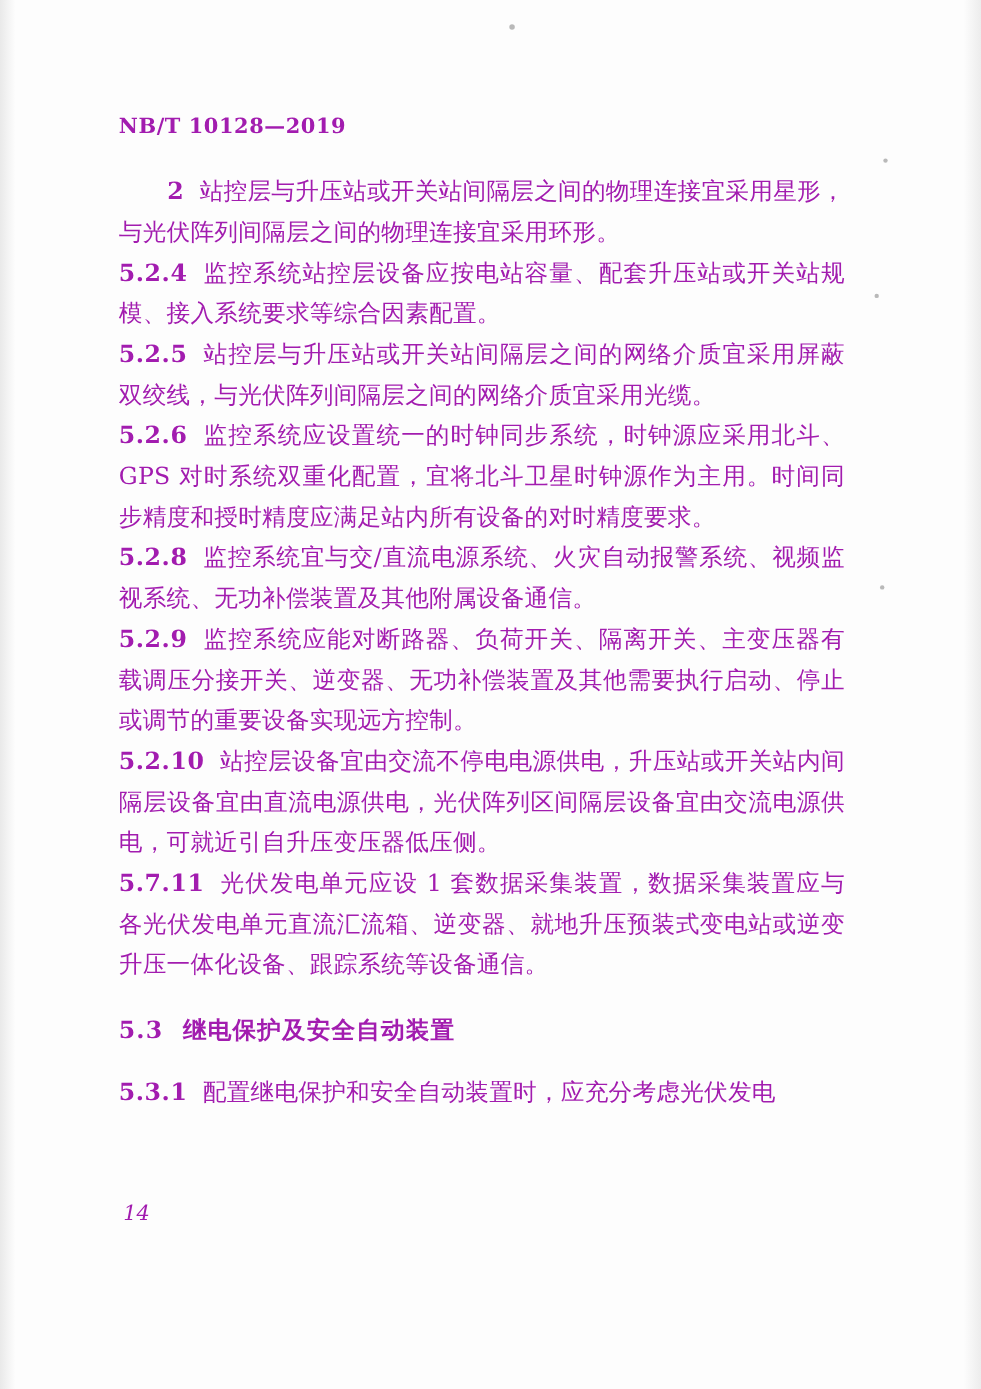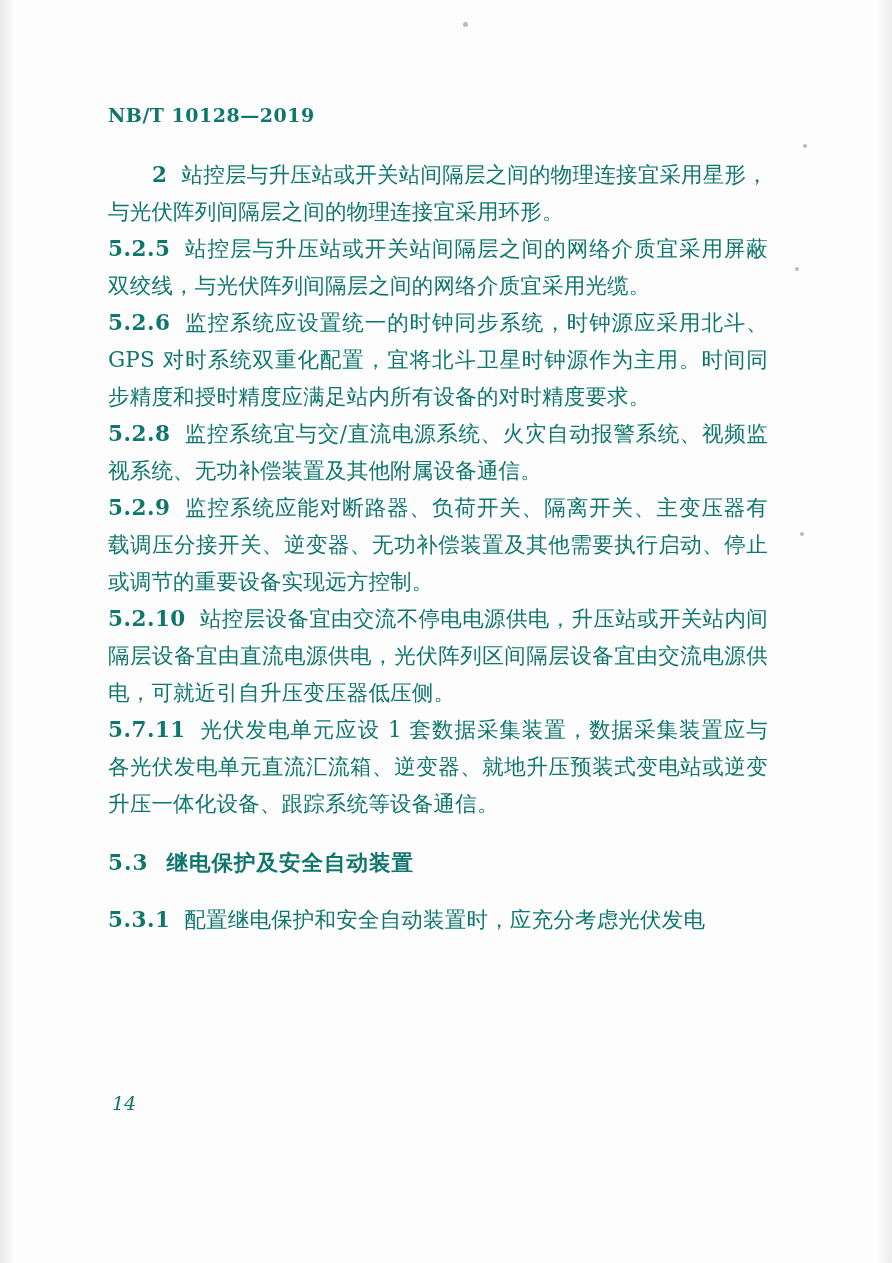--- a/index.html
+++ b/index.html
@@ -7,21 +7,21 @@
     padding: 0;
     background: #ffffff;
   }
   .page {
     position: relative;
     width: 892px;
     height: 1263px;
     background: #fdfdfd;
     overflow: hidden;
     font-family: "DejaVu Serif", "Liberation Serif", serif;
-    color: #0f766e;
+    color: #a21caf;
   }
   
   .page::before {
     content: "";
     position: absolute;
     left: 0; top: 0; bottom: 0;
     width: 14px;
     background: linear-gradient(to right, #e9e9e9, #fdfdfd);
     pointer-events: none;
   }
@@ -110,20 +110,23 @@
 
   <div class="content">
 
     <div class="running-head">NB/T 10128—2019</div>
 
 
     <p class="para indent">
       <span class="num">2</span><span class="gap"></span><span>站控层与升压站或开关站间隔层之间的物理连接宜采用星形，与光伏阵列间隔层之间的物理连接宜采用环形。</span>
     </p>
 
+    <p class="para">
+      <span class="num">5.2.4</span><span class="gap"></span><span>监控系统站控层设备应按电站容量、配套升压站或开关站规模、接入系统要求等综合因素配置。</span>
+    </p>
 
     <p class="para">
       <span class="num">5.2.5</span><span class="gap"></span><span>站控层与升压站或开关站间隔层之间的网络介质宜采用屏蔽双绞线，与光伏阵列间隔层之间的网络介质宜采用光缆。</span>
     </p>
 
     <p class="para">
       <span class="num">5.2.6</span><span class="gap"></span><span>监控系统应设置统一的时钟同步系统，时钟源应采用北斗、GPS 对时系统双重化配置，宜将北斗卫星时钟源作为主用。时间同步精度和授时精度应满足站内所有设备的对时精度要求。</span>
     </p>
 
 

